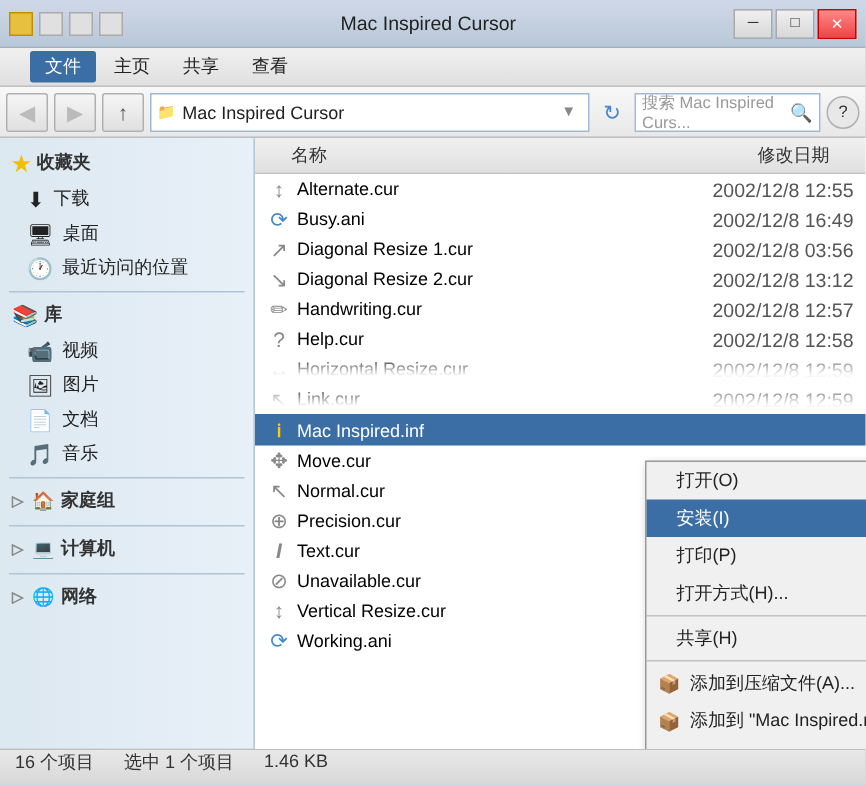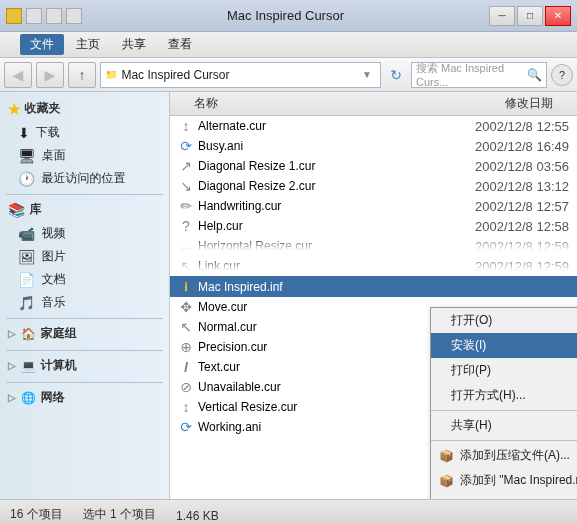--- a/index.html
+++ b/index.html
@@ -87,21 +87,21 @@
       width: 22px; height: 22px; cursor: pointer;
       display: flex; align-items: center; justify-content: center;
       color: #4488cc; font-size: 14px;
     }
     .search-bar {
       display: flex;
       align-items: center;
       background: #fff;
       border: 1px solid #a0b8d0;
       height: 26px;
-      width: 136px;
+      width: 124px;
       padding: 0 4px;
     }
     .search-text { flex: 1; font-size: 11px; color: #999; }
     .search-icon { color: #4488cc; font-size: 12px; cursor: pointer; }
     .help-btn { width: 22px; height: 22px; border: 1px solid #b0b0b0; background: #e8e8e8; border-radius: 50%; display: flex; align-items: center; justify-content: center; font-size: 11px; color: #333; cursor: pointer; }
 
     
     .main-layout {
       display: flex;
       height: calc(523px - 32px - 26px - 34px - 24px);
@@ -182,21 +182,21 @@
     .ctx-divider { border: none; border-top: 1px solid #c0c0c0; margin: 2px 0; }
     .ctx-item.with-icon { display: flex; align-items: center; gap: 6px; padding: 4px 8px; }
     .ctx-small-icon { font-size: 12px; }
 
     
     .status-bar {
       height: 24px;
       background: linear-gradient(to bottom, #e8e8e8, #d8d8d8);
       border-top: 1px solid #c0c0c0;
       display: flex;
-      align-items: flex-end;
+      align-items: flex-start;
       padding: 0 10px;
       gap: 20px;
       font-size: 12px;
       color: #333;
     }
     .status-item { display: flex; align-items: center; gap: 4px; }
 
     
     .file-list::-webkit-scrollbar { width: 14px; }
     .file-list::-webkit-scrollbar-track { background: #e8e8e8; }

